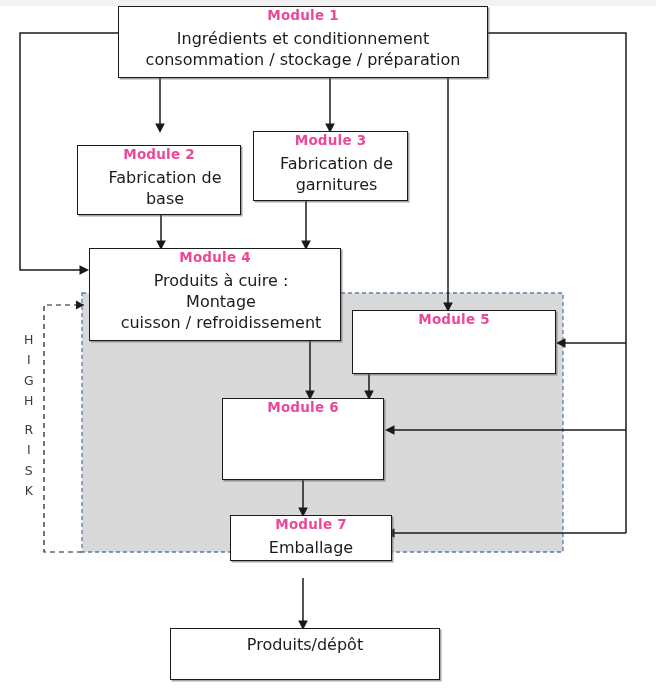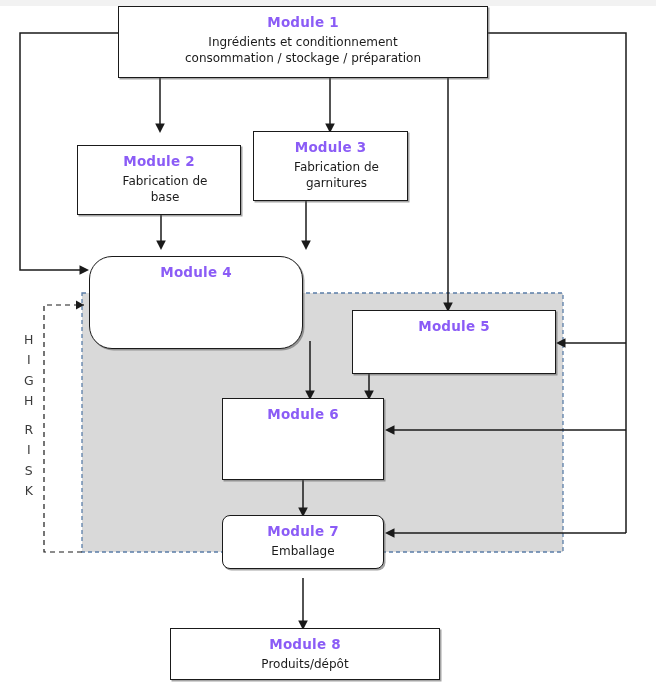--- a/index.html
+++ b/index.html
@@ -32,26 +32,25 @@
     background: #ffffff;
     border: 1.3px solid #1a1a1a;
     box-sizing: border-box;
     box-shadow: 1.5px 1.5px 0 rgba(90,90,90,0.55);
     overflow: hidden;
   }
   .mod .title {
     text-align: center;
     font-weight: bold;
     font-size: 13.5px;
-    color: #8b5cf6;
-    margin-top: 7px;
+    color: #ec4899;
     letter-spacing: .2px;
   }
   .mod .sub {
-    font-size: 12px;
+    font-size: 16px;
     color: #1b1b1b;
     line-height: 1.32;
     margin-top: 5px;
     white-space: pre-line;
     text-align: center;
   }
   .sub-left { padding-left: 12px; text-align: left; }
   .sub-center { text-align: center; }
   .risk-label {
     position: absolute;
@@ -150,35 +149,37 @@
     <div class="sub sub-left">Fabrication de
 base</div>
   </div>
 
   <div class="mod" style="left: 253px; top: 131px; width: 155px; height: 70px;">
     <div class="title">Module 3</div>
     <div class="sub sub-left">Fabrication de
 garnitures</div>
   </div>
 
-  <div class="mod" style="left: 89px; top: 256px; width: 214px; height: 93px; border-radius: 23px;">
+  <div class="mod" style="left: 89px; top: 248px; width: 252px; height: 93px;">
     <div class="title">Module 4</div>
+    <div class="sub sub-left">Produits à cuire :
+Montage
+cuisson / refroidissement</div>
   </div>
 
   <div class="mod" style="left: 352px; top: 310px; width: 204px; height: 64px;">
     <div class="title">Module 5</div>
   </div>
 
   <div class="mod" style="left: 222px; top: 398px; width: 162px; height: 82px;">
     <div class="title">Module 6</div>
   </div>
 
-  <div class="mod" style="left: 222px; top: 515px; width: 162px; height: 54px; border-radius: 8px;">
+  <div class="mod" style="left: 230px; top: 515px; width: 162px; height: 46px;">
     <div class="title">Module 7</div>
     <div class="sub sub-center">Emballage</div>
   </div>
 
   <div class="mod" style="left: 170px; top: 628px; width: 270px; height: 52px;">
-    <div class="title">Module 8</div>
     <div class="sub sub-center">Produits/dépôt</div>
   </div>
 
 </div>
 
 </body></html>

